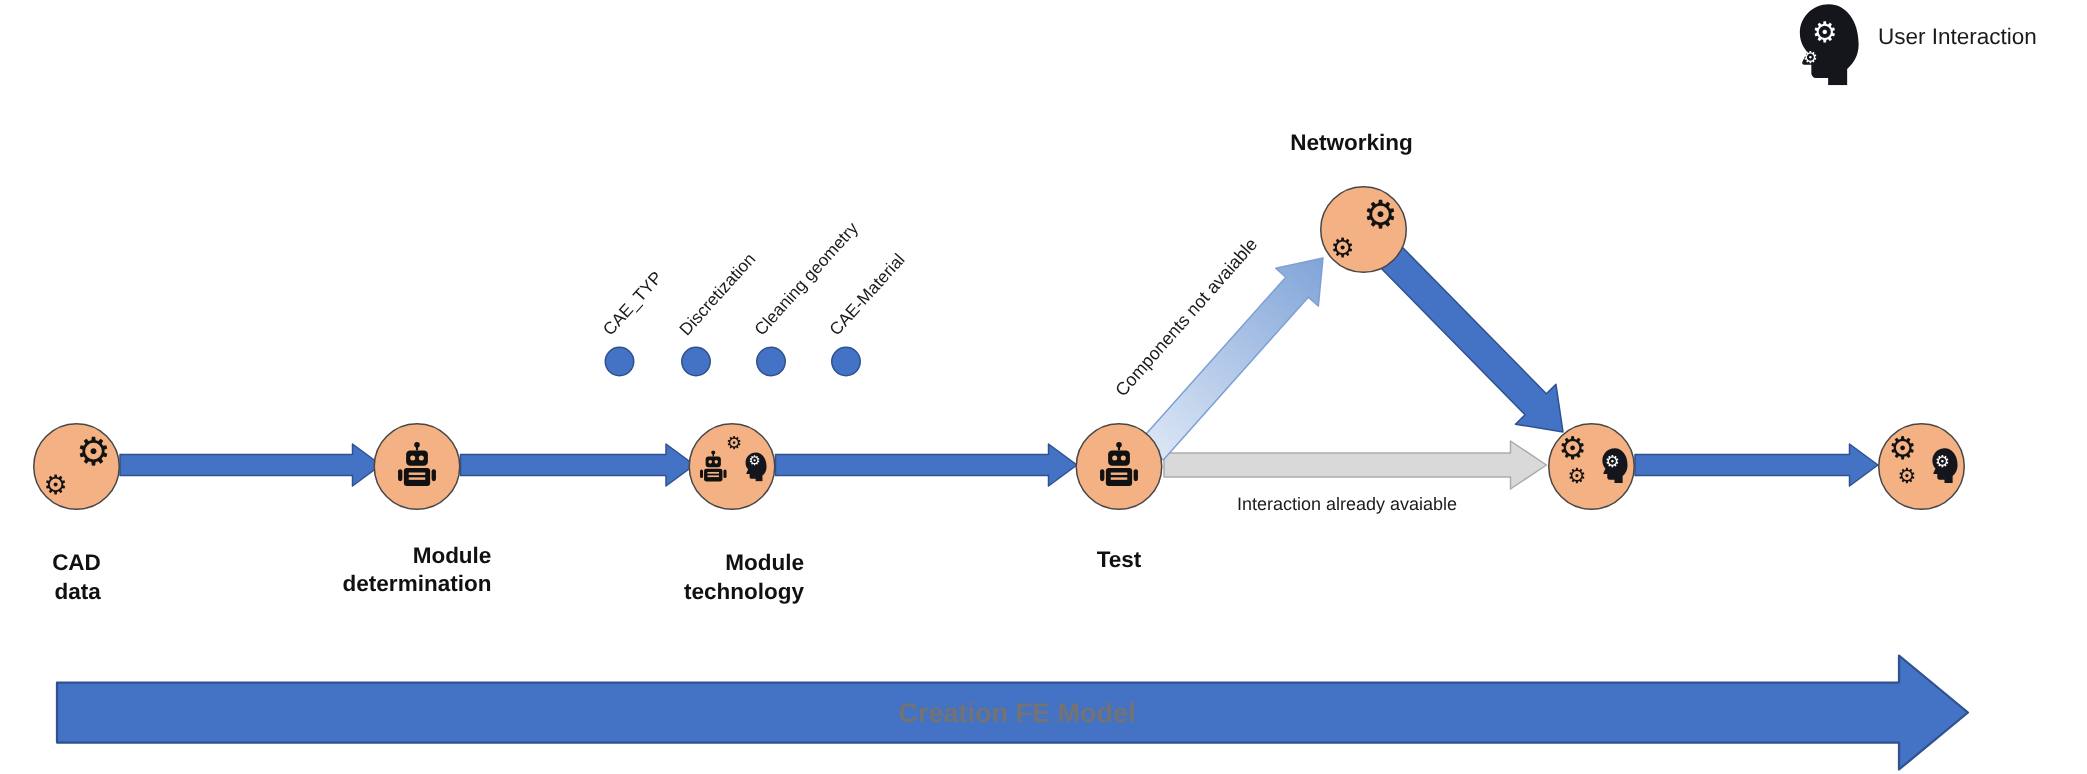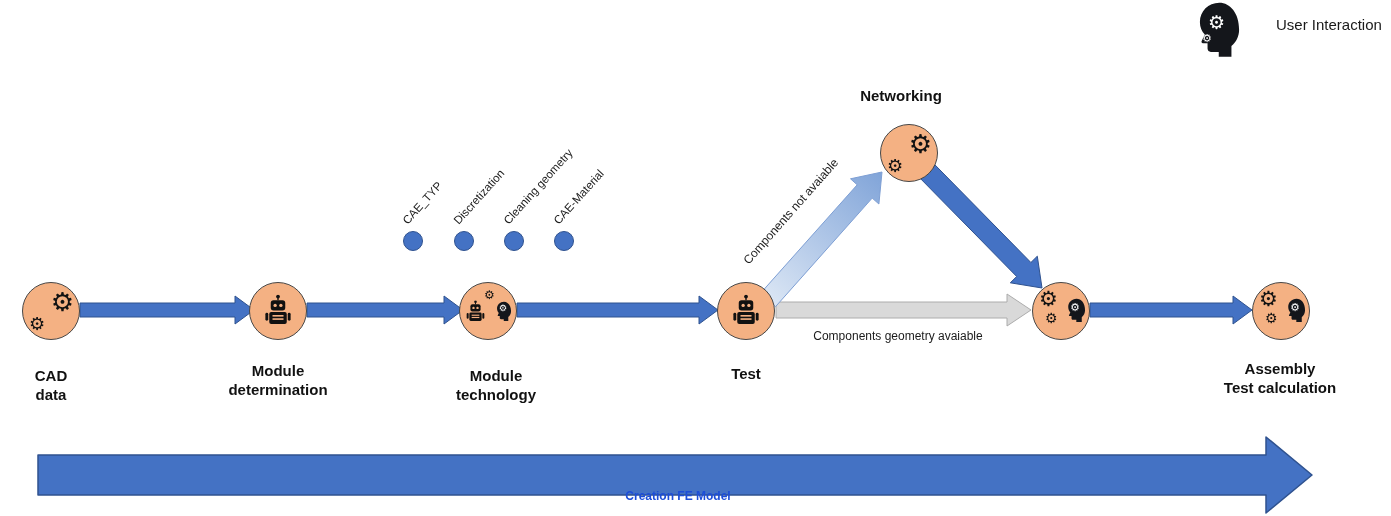--- a/index.html
+++ b/index.html
@@ -24,35 +24,35 @@
 
   .mini-head{position:absolute;}
   .mini-head svg{width:100%;height:100%;fill:#14161b;display:block;}
   .mh-sm{right:4px;top:18px;width:17px;height:20px;}
   .mh-lg{right:3px;top:15px;width:20px;height:24px;}
   .wgear{position:absolute;color:#ffffff;font-family:"DejaVu Sans",sans-serif;line-height:1;}
   .mh-sm .wgear{font-size:9px;left:4px;top:3px;}
   .mh-lg .wgear{font-size:11px;left:4px;top:4px;}
 
   .node-label{position:absolute;transform:translateX(-50%);text-align:center;font-size:15px;font-weight:600;color:#111;line-height:19px;white-space:nowrap;}
-  .node-label span{display:block;}
+  .node-label span{display:block;text-align:right;}
 
   .pdot{position:absolute;width:18px;height:18px;border-radius:50%;background:#4472C4;border:1px solid #2F528F;}
   .plabel{position:absolute;font-size:11.5px;color:#1b1b1b;white-space:nowrap;transform-origin:0 100%;transform:rotate(-48deg);line-height:13px;height:13px;}
 
   .edge-diag{position:absolute;left:751px;top:253px;font-size:12px;color:#1b1b1b;white-space:nowrap;transform-origin:0 100%;transform:rotate(-48.5deg);line-height:14px;height:14px;}
   .edge-h{position:absolute;left:810px;top:329px;width:176px;text-align:center;font-size:12px;color:#1b1b1b;}
 
-  .bottom-label{position:absolute;left:678px;top:465px;transform:translateX(-50%);font-size:12px;font-weight:700;color:#1d4ed8;white-space:nowrap;margin-top:24px;}
+  .bottom-label{position:absolute;left:678px;top:465px;transform:translateX(-50%);font-size:18px;font-weight:700;color:#737373;white-space:nowrap;}
 
   .legend-icon{position:absolute;left:1194px;top:1px;width:48px;height:56px;}
   .legend-icon svg{width:100%;height:100%;fill:#14161b;display:block;}
   .legend-g1{font-size:19px;left:14px;top:12px;}
   .legend-g2{font-size:11px;left:8px;top:32px;}
-  .legend-label{position:absolute;left:1252px;top:16px;font-size:15px;color:#1a1a1a;white-space:nowrap;margin-left:24px;}
+  .legend-label{position:absolute;left:1252px;top:16px;font-size:15px;color:#1a1a1a;white-space:nowrap;}
 </style>
 </head>
 <body>
 
 <div class="canvas">
 
   <svg width="0" height="0" style="position:absolute" aria-hidden="true">
     <defs>
       <symbol id="sym-robot" viewBox="0 0 24 26">
         <circle cx="12" cy="1.8" r="1.5" fill="#111"></circle>
@@ -157,36 +157,32 @@
   <div class="node-label" style="left:496px;top:366px">
     <span>Module</span>
     <span>technology</span>
   </div>
   <div class="node-label" style="left:746px;top:364px">
     <span>Test</span>
   </div>
   <div class="node-label" style="left:901px;top:86px">
     <span>Networking</span>
   </div>
-  <div class="node-label" style="left:1280px;top:359px">
-    <span>Assembly</span>
-    <span>Test calculation</span>
-  </div>
 
   <div class="pdot" style="left:403px;top:231px"></div>
   <div class="pdot" style="left:454px;top:231px"></div>
   <div class="pdot" style="left:504px;top:231px"></div>
   <div class="pdot" style="left:554px;top:231px"></div>
   <div class="plabel" style="left:410px;top:214px">CAE_TYP</div>
   <div class="plabel" style="left:461px;top:214px">Discretization</div>
   <div class="plabel" style="left:511px;top:214px">Cleaning geometry</div>
   <div class="plabel" style="left:561px;top:214px">CAE-Material</div>
 
   <div class="edge-diag">Components not avaiable</div>
-  <div class="edge-h">Components geometry avaiable</div>
+  <div class="edge-h">Interaction already avaiable</div>
 
   <div class="bottom-label">Creation FE Model</div>
 
   <div class="legend-icon">
     <svg viewBox="0 0 25 30">
         <use href="#sym-head"></use>
       </svg>
     <span class="wgear legend-g1">⚙</span>
     <span class="wgear legend-g2">⚙</span>
   </div>

